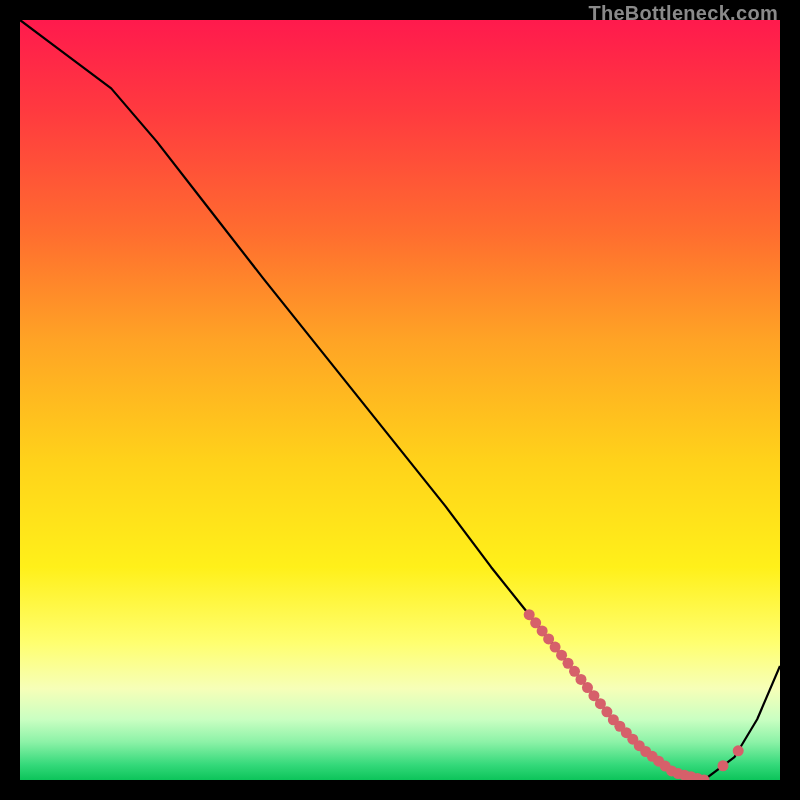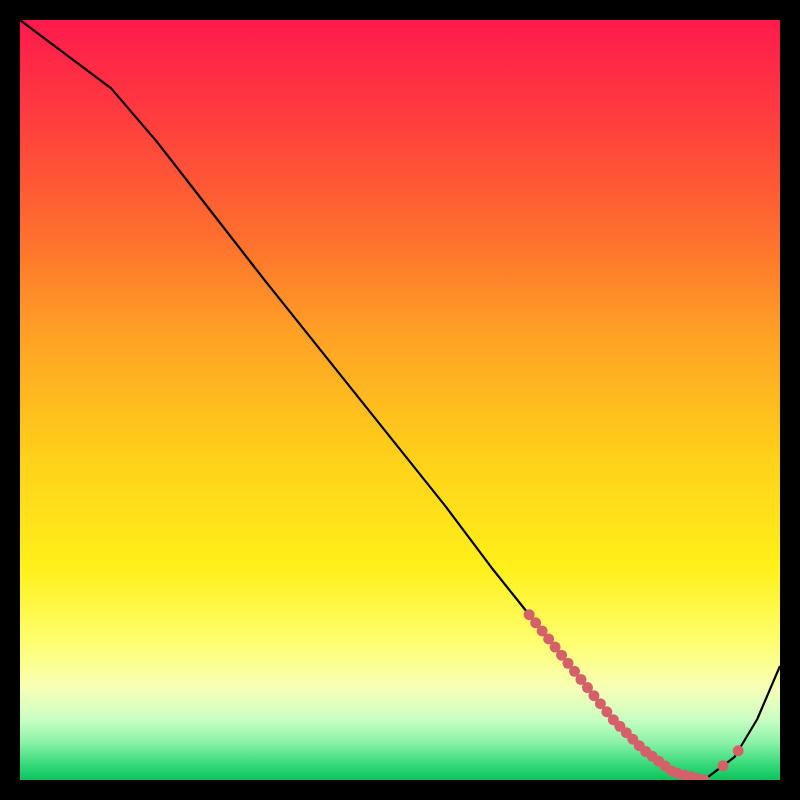--- a/index.html
+++ b/index.html
@@ -57,20 +57,21 @@
     font-size: 20px;
     font-weight: 600;
     letter-spacing: 0.3px;
     user-select: none;
   }
 </style>
 </head>
 <body>
 
 <div class="stage">
+  <div class="watermark">TheBottleneck.com</div>
 
   <div class="plot">
     <div class="gradient"></div>
     <svg class="curve" viewBox="0 0 760 760" preserveAspectRatio="none">
       <path id="curve-path" fill="none" stroke="#000000" stroke-width="2.2" stroke-linejoin="round" d="M0.00 0.00 L30.40 22.80 L60.80 45.60 L91.20 68.40 L136.80 121.60 L190.00 190.00 L243.20 258.40 L304.00 334.40 L364.80 410.40 L425.60 486.40 L471.20 547.20 L501.60 585.20 L532.00 623.20 L562.40 661.20 L592.80 699.20 L623.20 729.60 L653.60 752.40 L684.00 760.00 L714.40 737.20 L737.20 699.20 L760.00 646.00"></path>
       <g id="markers">
           <circle cx="509.20" cy="594.70" r="5.5" fill="#d6606a"></circle>
           <circle cx="515.67" cy="602.79" r="5.5" fill="#d6606a"></circle>
           <circle cx="522.15" cy="610.89" r="5.5" fill="#d6606a"></circle>
           <circle cx="528.62" cy="618.98" r="5.5" fill="#d6606a"></circle>

